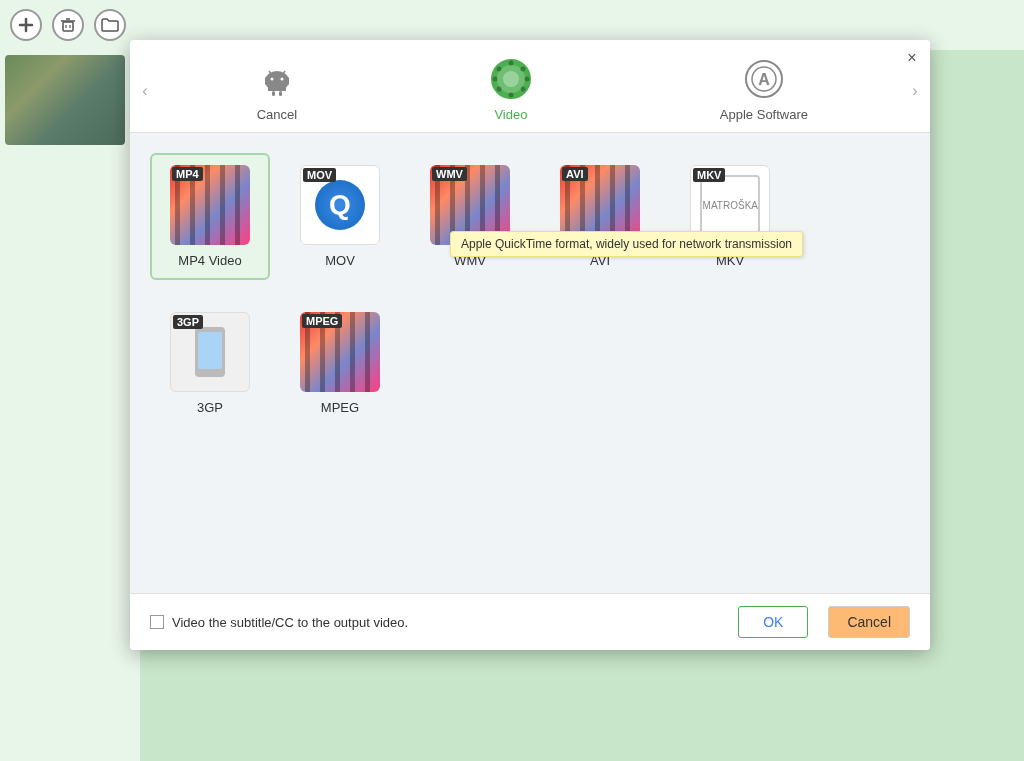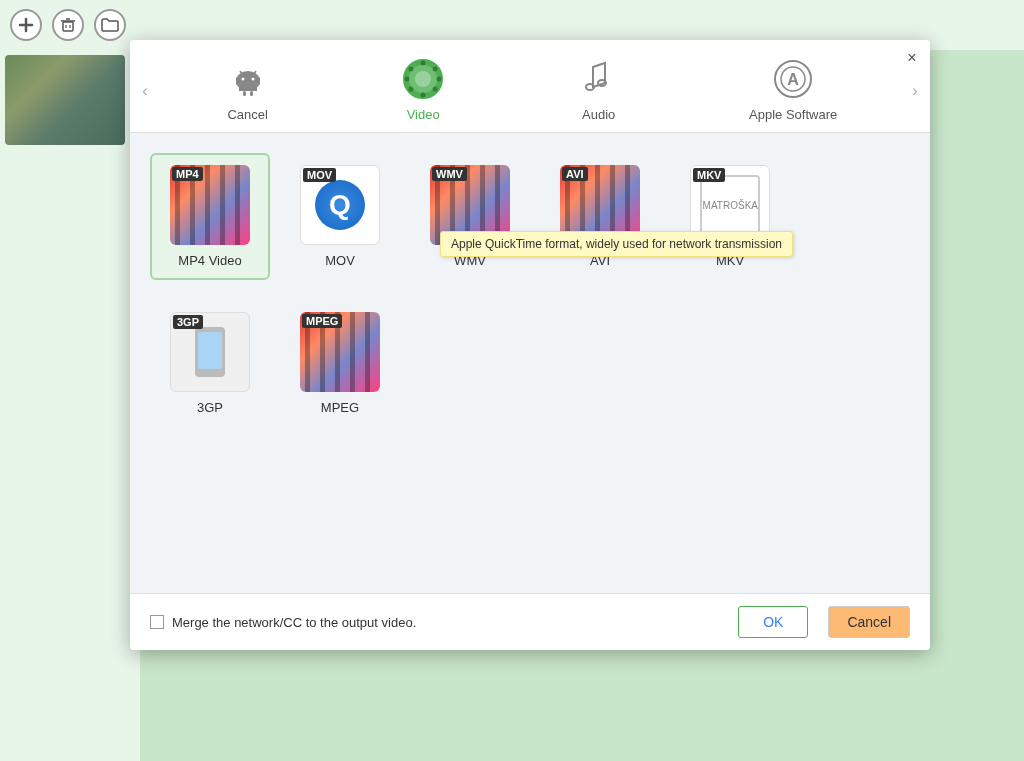--- a/index.html
+++ b/index.html
@@ -299,21 +299,21 @@
     .format-label {
       font-size: 13px;
       color: #333;
       text-align: center;
     }
 
     
     .tooltip {
       position: absolute;
       top: 98px;
-      left: 310px;
+      left: 320px;
       background: #fff9c4;
       border: 1px solid #f0e080;
       border-radius: 3px;
       padding: 5px 10px;
       font-size: 12px;
       color: #333;
       z-index: 30;
       white-space: nowrap;
       box-shadow: 1px 1px 4px rgba(0,0,0,0.15);
     }
@@ -448,30 +448,20 @@
             <circle cx="33" cy="31" r="2.5" fill="rgba(0,0,0,0.3)"></circle>
             <circle cx="21" cy="37" r="2.5" fill="rgba(0,0,0,0.3)"></circle>
             <circle cx="9" cy="31" r="2.5" fill="rgba(0,0,0,0.3)"></circle>
             <circle cx="5" cy="21" r="2.5" fill="rgba(0,0,0,0.3)"></circle>
             <circle cx="9" cy="11" r="2.5" fill="rgba(0,0,0,0.3)"></circle>
           </svg>
         </div>
         <span class="tab-label">Video</span>
       </div>
 
-      <div class="tab-item">
-        <div class="tab-icon">
-          <svg width="32" height="40" viewBox="0 0 32 40" fill="none">
-            <path d="M10 8 L22 4 L22 24 L10 28 Z" fill="none" stroke="#888" stroke-width="2"></path>
-            <ellipse cx="7" cy="28" rx="4" ry="3" fill="none" stroke="#888" stroke-width="2"></ellipse>
-            <ellipse cx="19" cy="24" rx="4" ry="3" fill="none" stroke="#888" stroke-width="2"></ellipse>
-          </svg>
-        </div>
-        <span class="tab-label">Audio</span>
-      </div>
 
       <div class="tab-item">
         <div class="tab-icon">
           <svg width="42" height="42" viewBox="0 0 42 42" fill="none">
             <circle cx="21" cy="21" r="18" stroke="#888" stroke-width="2"></circle>
             <circle cx="21" cy="21" r="12" stroke="#888" stroke-width="1.5" fill="none"></circle>
             <text x="21" y="27" text-anchor="middle" font-size="16" font-weight="bold" fill="#888" font-family="Arial">A</text>
           </svg>
         </div>
         <span class="tab-label">Apple Software</span>
@@ -561,19 +551,19 @@
         <span class="format-label">MPEG</span>
       </div>
 
     </div>
 
   </div>
 
   <div class="modal-footer">
     <div class="checkbox-wrap">
       <div class="checkbox-box"></div>
-      <label class="checkbox-label">Merge the network/CC to the output video.</label>
+      <label class="checkbox-label">Video the subtitle/CC to the output video.</label>
     </div>
     <button class="btn-ok">OK</button>
     <button class="btn-cancel">Cancel</button>
   </div>
 
 </div>
 
 </body></html>

